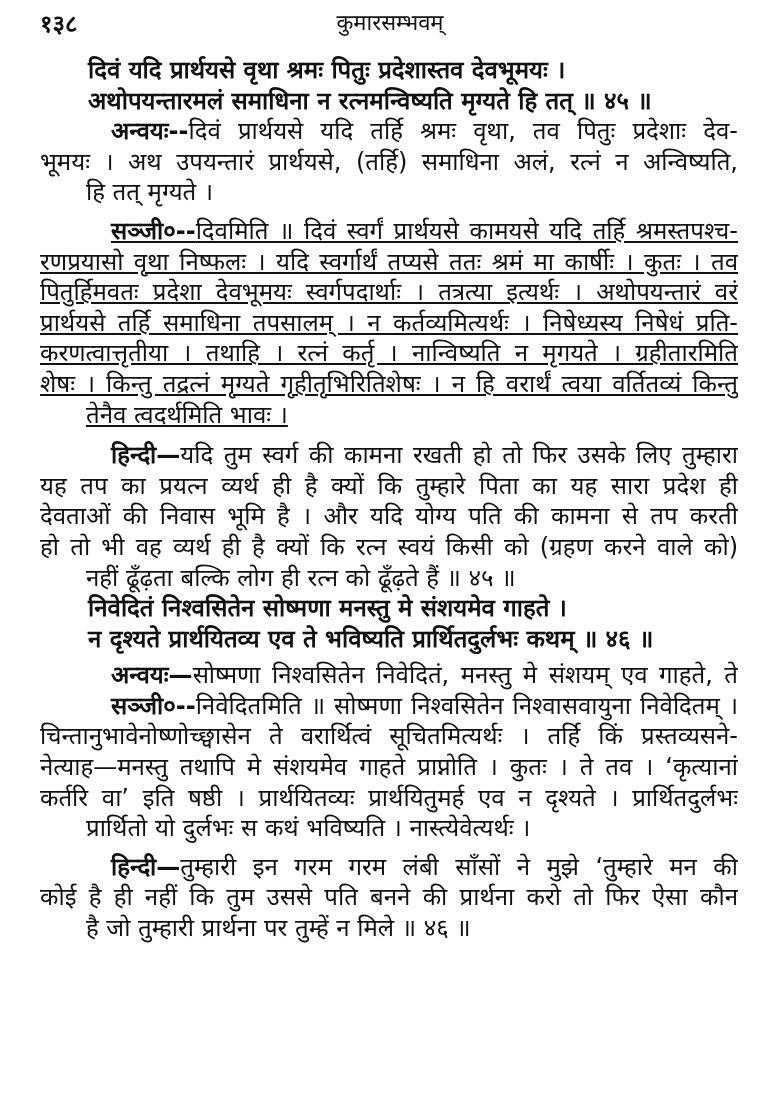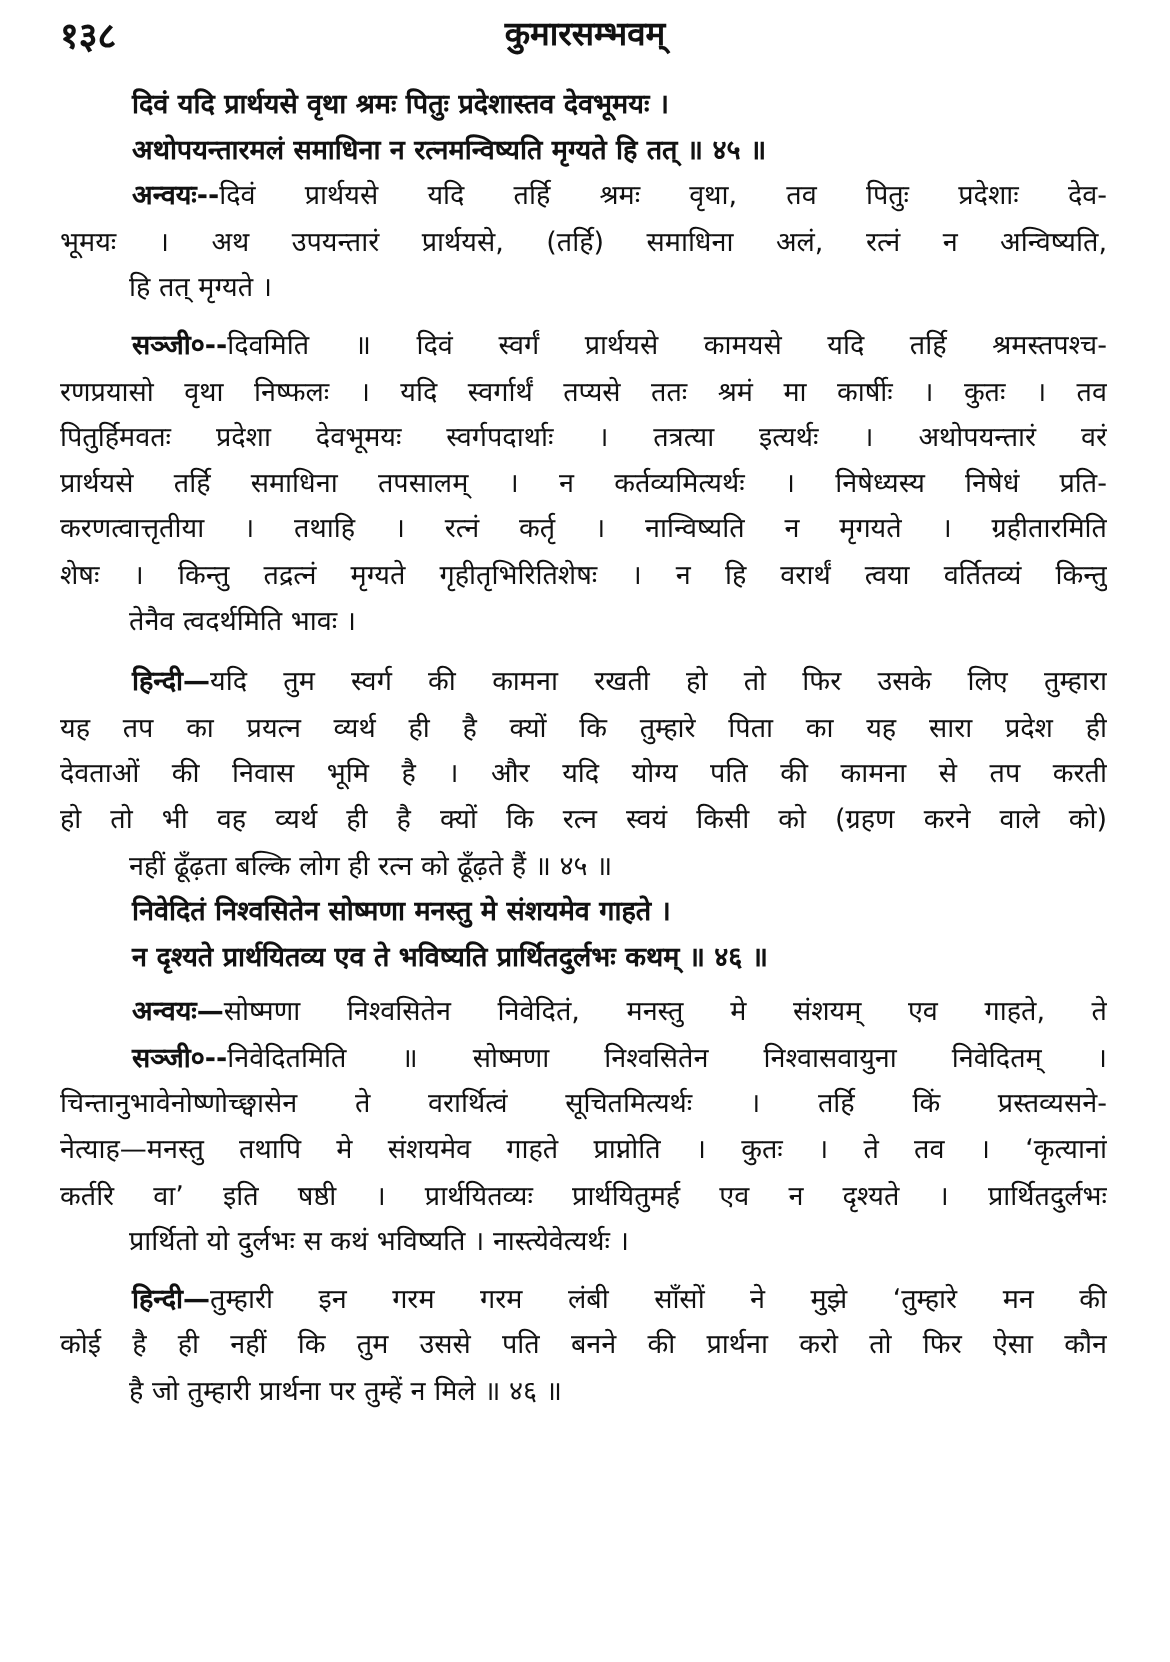--- a/index.html
+++ b/index.html
@@ -4,30 +4,30 @@
 <style>
   html, body { margin: 0; padding: 0; background: #ffffff; }
   body {
     width: 780px; height: 1108px; overflow: hidden; position: relative;
     font-family: "DejaVu Sans", "Liberation Sans", sans-serif;
     color: #111111;
   }
   .page { position: absolute; left: 0; top: 0; width: 780px; height: 1108px; }
   .header { position: absolute; top: 0; left: 0; width: 780px; height: 40px; }
   .page-number { position: absolute; left: 40px; top: 6px; font-size: 24px; font-weight: bold; }
-  .running-title { position: absolute; left: 0; width: 780px; top: 6px; text-align: center; font-size: 22px; font-weight: bold; }
+  .running-title { position: absolute; left: 0; width: 780px; top: 6px; text-align: center; font-size: 22px; font-weight: normal; }
   .body { position: absolute; left: 40px; top: 55px; width: 698px; }
   .line {
-    height: 30.6px; line-height: 30.6px; font-size: 18px; white-space: nowrap;
+    height: 30.6px; line-height: 30.6px; font-size: 24px; white-space: nowrap;
     text-align: justify; text-align-last: justify; overflow: hidden;
   }
   .line.last { text-align-last: left; margin-left: 46px; }
   .line.indent { padding-left: 48px; }
   .line.verse { padding-left: 48px; font-weight: bold; text-align-last: left; }
-  .bold { font-weight: bold; }
+  .bold { font-weight: bold; margin-left: 23px; }
 </style>
 </head>
 <body>
 
 <div class="page">
   <div class="header">
     <span class="page-number">१३८</span>
     <div class="running-title">कुमारसम्भवम्</div>
   </div>
 
@@ -37,21 +37,21 @@
       <div class="line verse">दिवं यदि प्रार्थयसे वृथा श्रमः पितुः प्रदेशास्तव देवभूमयः ।</div>
       <div class="line verse">अथोपयन्तारमलं समाधिना न रत्नमन्विष्यति मृग्यते हि तत् ॥ ४५ ॥</div>
     </div>
 
     <div>
       <div class="line indent"><span class="bold">अन्वयः--</span><span>दिवं प्रार्थयसे यदि तर्हि श्रमः वृथा, तव पितुः प्रदेशाः देव-</span></div>
       <div class="line">भूमयः । अथ उपयन्तारं प्रार्थयसे, (तर्हि) समाधिना अलं, रत्नं न अन्विष्यति,</div>
       <div class="line last">हि तत् मृग्यते ।</div>
     </div>
 
-    <div class="gap-before" style="margin-top:8px;">
+    <div class="gap-before" style="margin-top:8px;text-decoration:underline;">
       <div class="line indent"><span class="bold">सञ्जी०--</span><span>दिवमिति ॥ दिवं स्वर्गं प्रार्थयसे कामयसे यदि तर्हि श्रमस्तपश्च-</span></div>
       <div class="line">रणप्रयासो वृथा निष्फलः । यदि स्वर्गार्थं तप्यसे ततः श्रमं मा कार्षीः । कुतः । तव</div>
       <div class="line">पितुर्हिमवतः प्रदेशा देवभूमयः स्वर्गपदार्थाः । तत्रत्या इत्यर्थः । अथोपयन्तारं वरं</div>
       <div class="line">प्रार्थयसे तर्हि समाधिना तपसालम् । न कर्तव्यमित्यर्थः । निषेध्यस्य निषेधं प्रति-</div>
       <div class="line">करणत्वात्तृतीया । तथाहि । रत्नं कर्तृ । नान्विष्यति न मृगयते । ग्रहीतारमिति</div>
       <div class="line">शेषः । किन्तु तद्रत्नं मृग्यते गृहीतृभिरितिशेषः । न हि वरार्थं त्वया वर्तितव्यं किन्तु</div>
       <div class="line last">तेनैव त्वदर्थमिति भावः ।</div>
     </div>
 
     <div style="margin-top:10px;">

